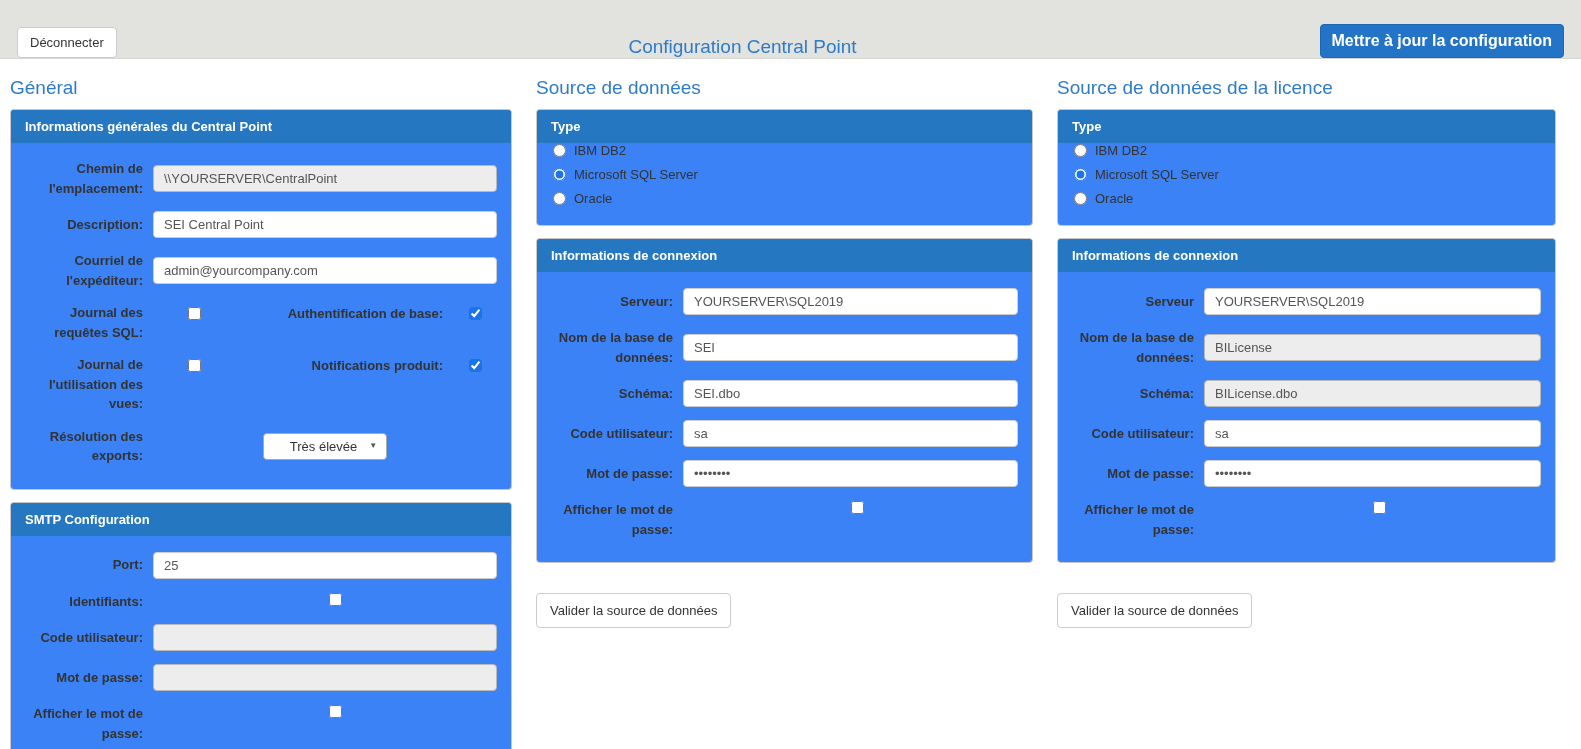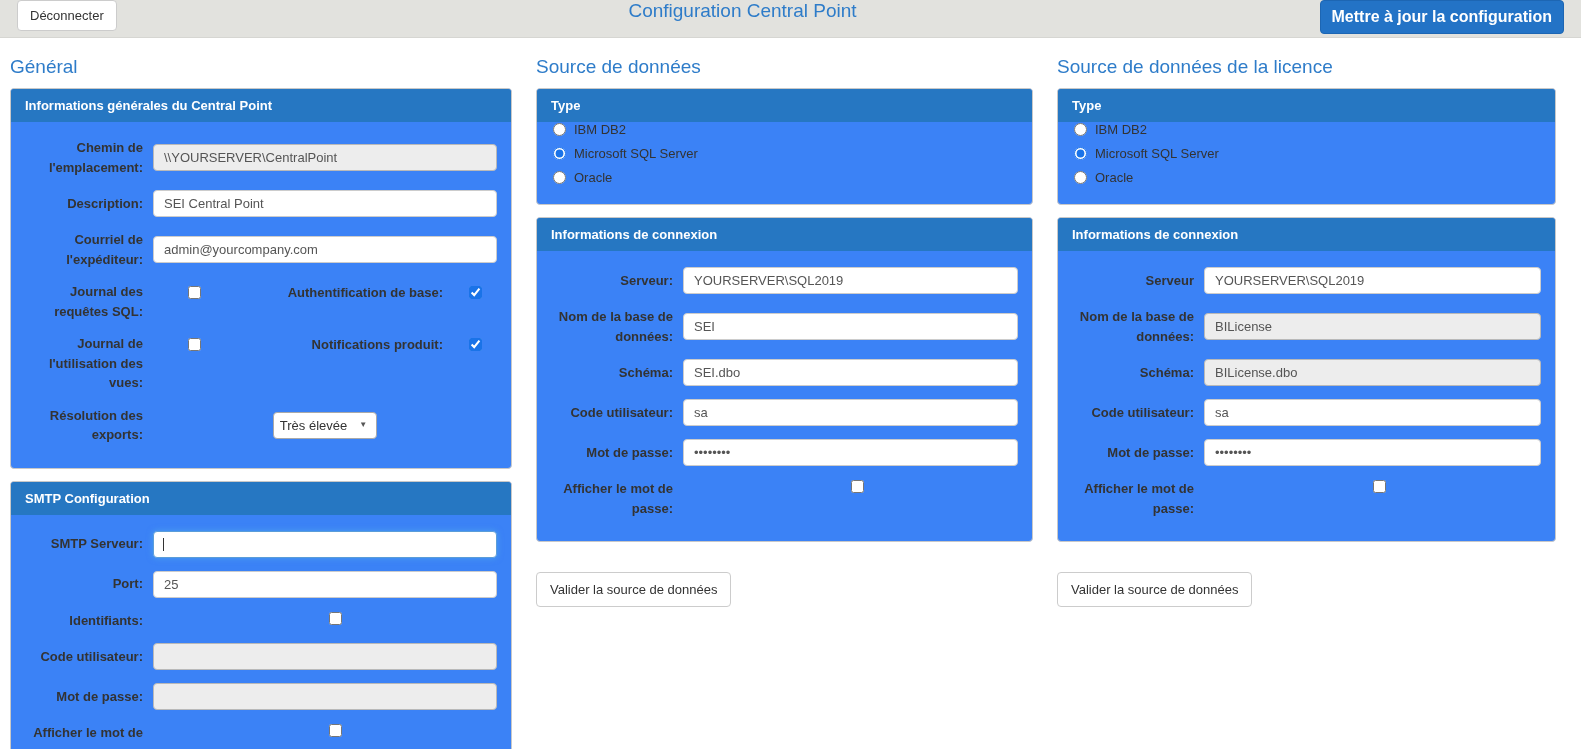--- a/index.html
+++ b/index.html
@@ -5,22 +5,22 @@
   * { box-sizing: border-box; }
   html, body { margin:0; padding:0; }
   body {
     width:1581px; height:749px; overflow:hidden;
     background:#ffffff;
     font-family:"Liberation Sans", sans-serif;
     font-size:13px; color:#333;
   }
   
   .topbar {
-    height:38px; background:#e2e2de; border-bottom:1px solid #d6d6d2;
-    display:flex; align-items:flex-start; padding:0 17px; position:relative;
+    height:59px; background:#e2e2de; border-bottom:1px solid #d6d6d2;
+    display:flex; align-items:flex-end; padding:0 17px; position:relative;
   }
   .logout-btn {
     background:#fff; border:1px solid #ccc; border-radius:4px;
     padding:7px 12px; font-size:13px; color:#333; cursor:pointer;
     font-family:inherit;
   }
   .top-title {
     position:absolute; left:calc(50% - 48px); transform:translateX(-50%);
     color:#2e7cc9; font-size:19px; white-space:nowrap;
   }
@@ -66,21 +66,21 @@
   input[type="checkbox"] { width:13px; height:13px; margin:0; accent-color:#1a73e8; }
   .fctl input[type="checkbox"] { margin-left:20px; }
   .flabel2 {
     width:200px; min-width:200px; text-align:right; font-weight:bold;
     color:#333; line-height:1.5; font-size:13px; margin-left:42px;
   }
   .cb2 { margin-left:26px !important; }
   
   .sel {
     display:inline-flex; align-items:center; background:#fff;
-    border:1px solid #a9a9a9; border-radius:4px; padding:5px 9px 5px 6px;
+    border:1px solid #a9a9a9; border-radius:4px; padding:5px 9px 5px 26px;
     font-size:13px; color:#333; cursor:pointer; gap:12px;
   }
   .sel .arrow { font-size:8px; color:#555; line-height:1; }
   
   .radio-row { display:flex; align-items:center; margin:0 0 9px 2px; font-size:13px; color:#333; }
   input[type="radio"] { width:13px; height:13px; margin:0 8px 0 0; accent-color:#1a73e8; }
   .type-body { padding:0 14px 10px 14px; }
   
   .validate-btn {
     background:#fff; border:1px solid #ccc; border-radius:4px;
@@ -155,26 +155,20 @@
           </div>
         </div>
 
       </div>
     </div>
 
     <div class="panel">
       <div class="panel-header">SMTP Configuration</div>
       <div class="panel-body">
 
-        <div class="frow">
-          <div class="flabel">SMTP Serveur:</div>
-          <div class="fctl">
-              <input class="txt focused" type="text" value="" style="">
-            </div>
-        </div>
 
         <div class="frow">
           <div class="flabel">Port:</div>
           <div class="fctl">
               <input class="txt" type="text" value="25" style="">
             </div>
         </div>
 
         <div class="frow cb">
           <div class="flabel">Identifiants:</div>

